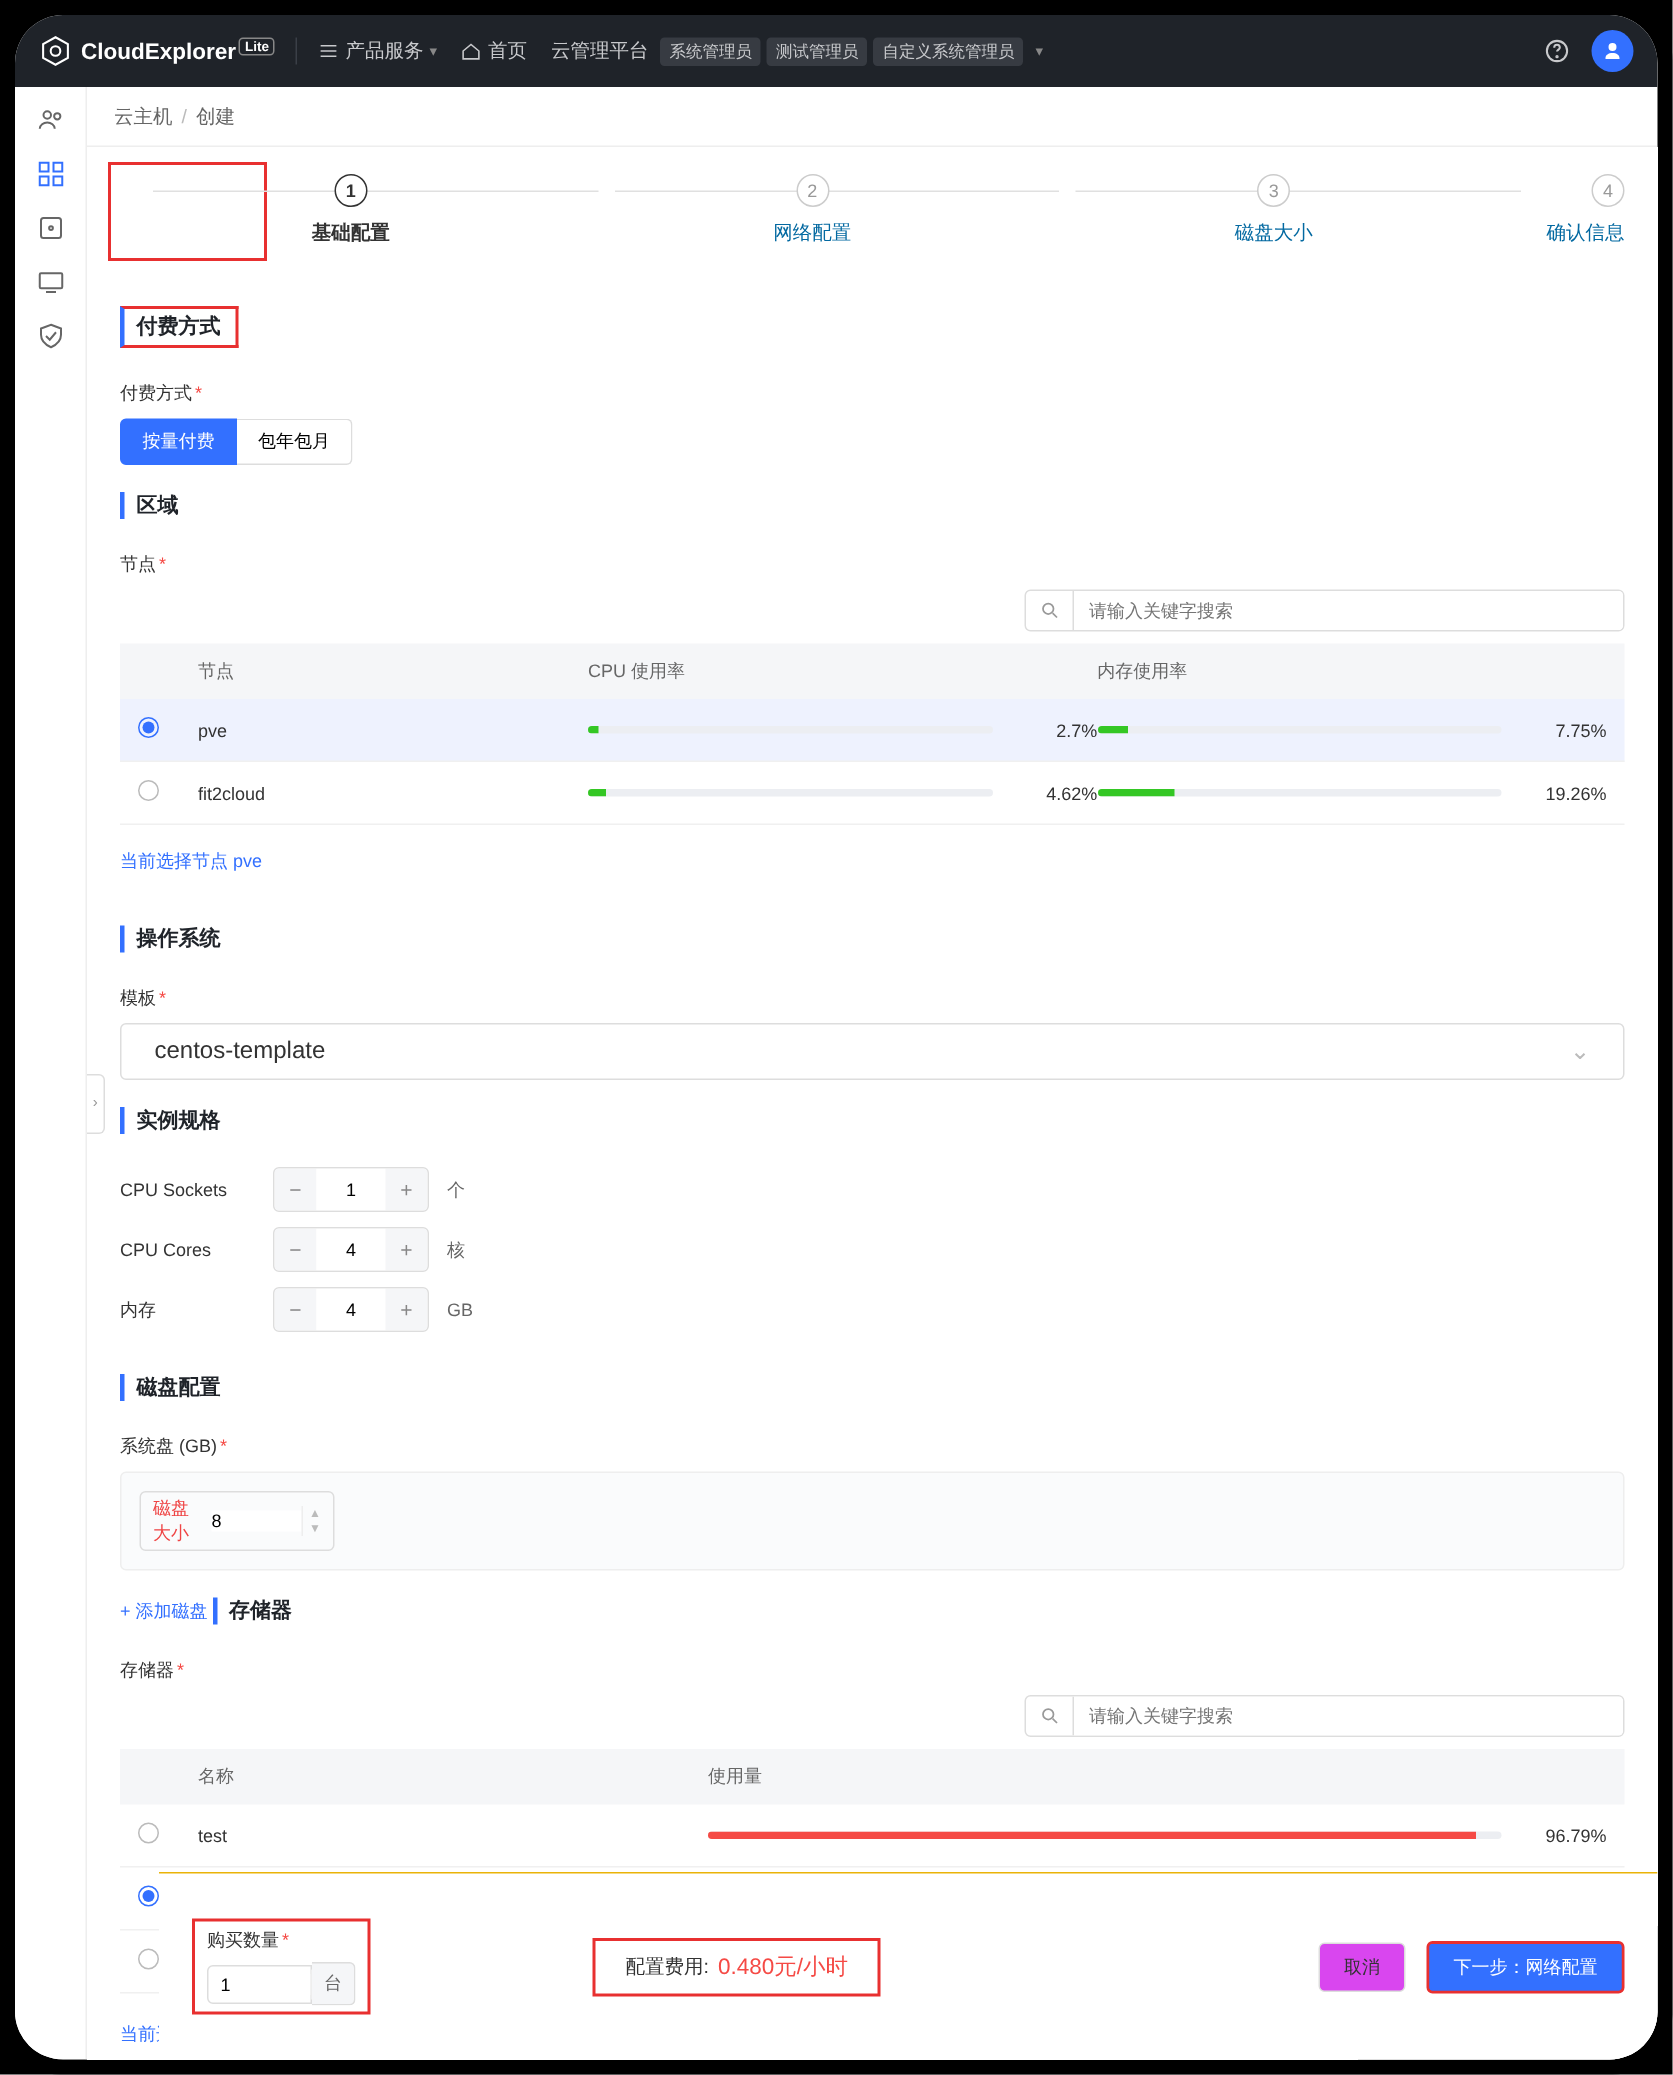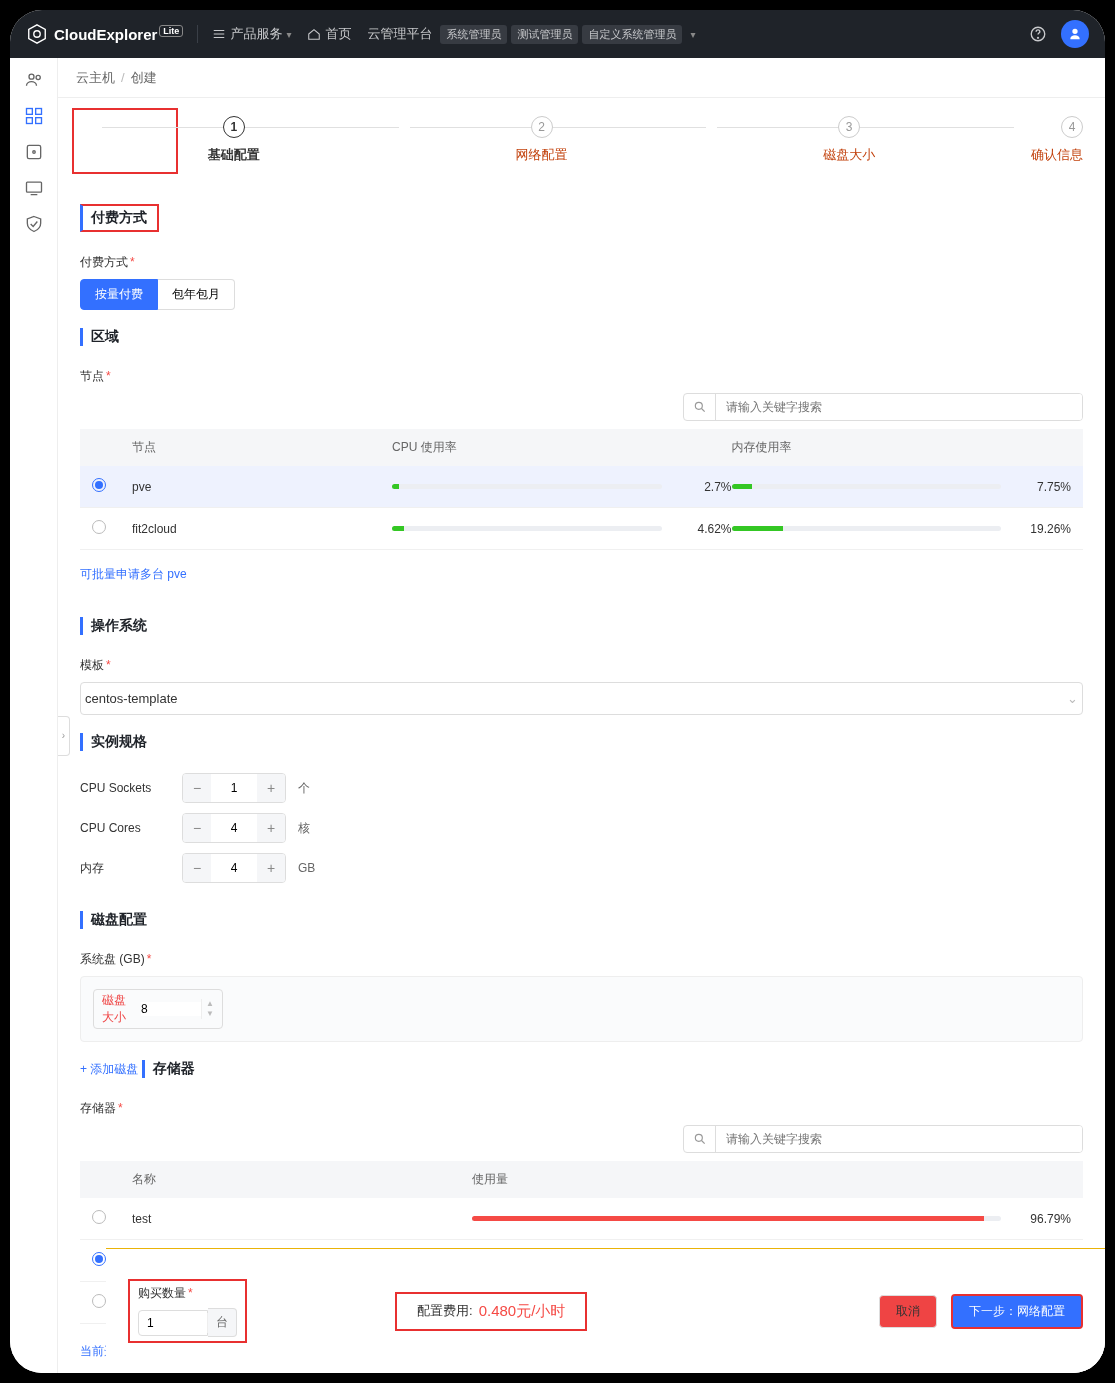--- a/index.html
+++ b/index.html
@@ -28,21 +28,21 @@
 .collapse-handle{position:absolute;left:0;top:50%;width:12px;height:40px;border:1px solid #ddd;border-left:none;border-radius:0 4px 4px 0;background:#fff;display:flex;align-items:center;justify-content:center;color:#999;font-size:10px;cursor:pointer;z-index:5}
 .crumb{height:40px;border-bottom:1px solid #eee;display:flex;align-items:center;padding:4px 18px;color:#666;font-size:13px}
 .crumb .sep{margin:0 6px;color:#bbb}
 .content{flex:1;overflow-y:auto;padding:18px 22px 90px;background:#fff}
 .steps{display:flex;align-items:flex-start;margin-bottom:22px}
 .step{flex:1;display:flex;flex-direction:column;align-items:center;position:relative}
 .step:first-child{align-items:flex-start}
 .step:last-child{align-items:flex-end;flex:0 0 auto;width:80px}
 .step-circ{width:22px;height:22px;border-radius:50%;border:1px solid #ccc;display:flex;align-items:center;justify-content:center;font-size:12px;color:#999;background:#fff;z-index:1}
 .step.active .step-circ{border-color:#333;color:#333;font-weight:600}
-.step-lbl{margin-top:8px;font-size:13px;color:#c2410c}
+.step-lbl{margin-top:8px;font-size:13px;color:#0369a1}
 .step.active .step-lbl{color:#333;font-weight:600}
 .step-line{position:absolute;top:11px;left:22px;right:-11px;height:1px;background:#e0e0e0}
 .step:first-child .step-line{left:22px}
 .step:last-child .step-line{display:none}
 .hi-red{border:2px solid #e83030}
 .hi-step{position:absolute;left:-8px;top:-8px;width:106px;height:66px;border:2px solid #e83030;pointer-events:none}
 .sec-title{font-size:14px;font-weight:600;color:#1f2329;border-left:3px solid #3370ff;padding-left:8px;margin:18px 0 12px;display:inline-block}
 .field-lbl{font-size:12px;color:#333;margin:10px 0 8px}
 .req{color:#f54a45;margin-left:2px}
 .btn-grp{display:flex;gap:0}
@@ -62,21 +62,21 @@
 .radio{width:14px;height:14px;border-radius:50%;border:1px solid #bbb;display:inline-block;position:relative}
 .radio.chk{border-color:#3370ff}
 .radio.chk::after{content:"";position:absolute;inset:2px;border-radius:50%;background:#3370ff}
 .col-name{width:260px}
 .col-bar{flex:1;display:flex;align-items:center;gap:8px}
 .col-pct{width:70px;text-align:right;color:#333}
 .bar{flex:1;height:5px;background:#eceef2;border-radius:3px;overflow:hidden}
 .bar i{display:block;height:100%;background:#34c724}
 .bar i.red{background:#f54a45}
 .link{color:#3370ff;font-size:12px;margin:16px 0}
-.select{border:1px solid #ddd;border-radius:4px;padding:8px 4px;display:flex;justify-content:space-between;align-items:center;font-size:13px;color:#333;cursor:pointer}
+.select{border:1px solid #ddd;border-radius:4px;padding:8px 22px;display:flex;justify-content:space-between;align-items:center;font-size:16px;color:#333;cursor:pointer}
 .select .chv{color:#bbb}
 .spec-row{display:flex;align-items:center;margin:10px 0;gap:12px}
 .spec-row .lbl{width:90px;color:#333}
 .stepper{display:flex;border:1px solid #ddd;border-radius:4px;overflow:hidden}
 .stepper button{width:28px;height:28px;border:none;background:#f5f6f8;color:#888;cursor:pointer;font-size:14px}
 .stepper input{width:46px;border:none;text-align:center;font-size:12px;outline:none}
 .unit{color:#666}
 .disk-box{background:#fafbfc;border:1px solid #eee;border-radius:4px;padding:12px;margin-top:6px}
 .disk-inline{display:flex;align-items:center;gap:8px}
 .disk-inline .dlbl{color:#ef4444;font-size:12px}
@@ -89,21 +89,21 @@
 .footer{display:flex;align-items:center;gap:14px;padding:30px 22px;border-top:1px solid #eab308;background:#fff;position:absolute;bottom:0;left:48px;right:0}
 .qty-block .lbl2{font-size:12px;color:#333;margin-bottom:6px}
 .qty-row{display:flex;align-items:center}
 .qty-row .num-in{width:70px}
 .qty-row .suffix{border:1px solid #ddd;border-left:none;background:#f5f6f8;padding:5px 8px;border-radius:0 4px 4px 0;font-size:12px;color:#666}
 .cost{display:flex;align-items:center;gap:6px;border:2px solid #e83030;padding:8px 20px}
 .cost .cl{font-size:13px;color:#333}
 .cost .cv{font-size:15px;color:#f54a45;font-weight:500}
 .fspacer{flex:1}
 .btn{padding:7px 16px;border-radius:4px;font-size:12px;cursor:pointer}
-.btn-default{background:#ef4444;border:1px solid #ddd;color:#333}
+.btn-default{background:#d946ef;border:1px solid #ddd;color:#333}
 .btn-primary{background:#3370ff;border:1px solid #3370ff;color:#fff}
 .anno-red{position:absolute;color:#f54a45;font-weight:700;font-size:17px;pointer-events:none}
 </style>
 </head>
 <body>
 
 <div class="device">
     <div class="screen">
 
   <div class="header">
@@ -266,21 +266,21 @@
                 </div>
             <div class="col-pct">4.62%</div>
             <div class="col-bar">
                   <div class="bar">
                     <i style="width:19.26%"></i>
                   </div>
                 </div>
             <div class="col-pct">19.26%</div>
           </div>
         </div>
-        <div class="link">可批量申请多台 pve</div>
+        <div class="link">当前选择节点 pve</div>
 
         
         <div class="sec-title">操作系统</div>
         <div class="field-lbl"><span>模板</span><span class="req">*</span></div>
         <div class="select">
           <span>centos-template</span>
               <span class="chv">⌄</span>
         </div>
 
         

